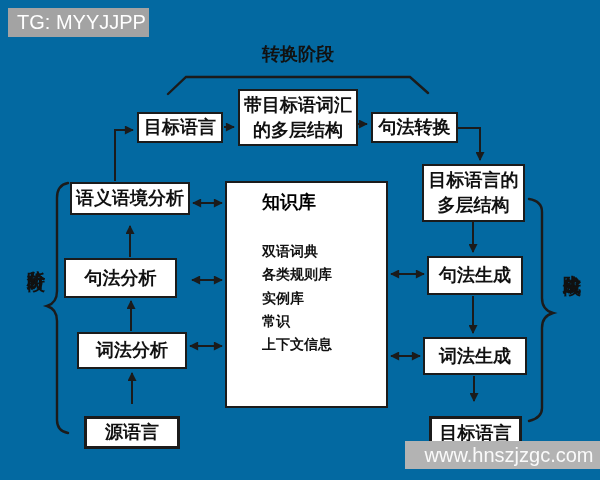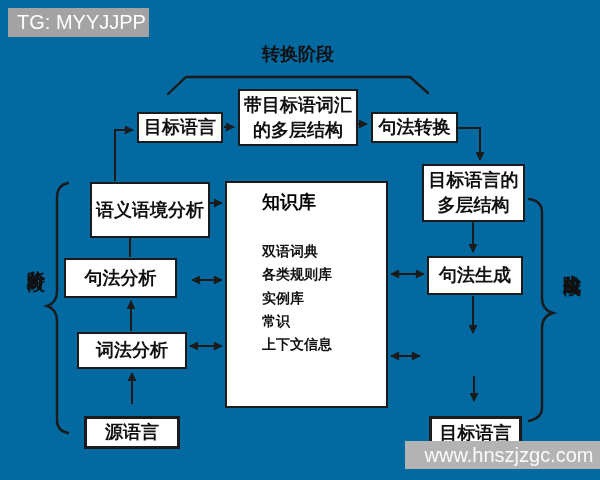--- a/index.html
+++ b/index.html
@@ -149,21 +149,21 @@
     <div>目标语言</div>
   </div>
   <div class="box" style="left:238px; top:89px; width:120px; height:57px;">
     <div>带目标语词汇</div>
     <div>的多层结构</div>
   </div>
   <div class="box" style="left:371px; top:112px; width:87px; height:31px;">
     <div>句法转换</div>
   </div>
 
-  <div class="box" style="left:70px; top:182px; width:120px; height:56px;margin-left:20px;">
+  <div class="box" style="left:70px; top:182px; width:120px; height:33px;">
     <div>语义语境分析</div>
   </div>
   <div class="box" style="left:64px; top:258px; width:113px; height:40px;">
     <div>句法分析</div>
   </div>
   <div class="box" style="left:77px; top:332px; width:110px; height:37px;">
     <div>词法分析</div>
   </div>
   <div class="box thick" style="left:84px; top:405px; width:96px; height:33px;">
     <div>源语言</div>
@@ -179,20 +179,23 @@
     <div class="kb-item">上下文信息</div>
   </div>
 
   <div class="box" style="left:422px; top:164px; width:103px; height:58px;align-items:center;">
     <div>目标语言的</div>
     <div>多层结构</div>
   </div>
   <div class="box" style="left:427px; top:256px; width:96px; height:39px;">
     <div>句法生成</div>
   </div>
+  <div class="box" style="left:423px; top:337px; width:104px; height:38px;">
+    <div>词法生成</div>
+  </div>
   <div class="box thick" style="left:429px; top:405px; width:93px; height:35px;">
     <div>目标语言</div>
   </div>
 
   <div id="watermark">
     <span>www.hnszjzgc.com</span>
   </div>
 
 </div>
 

